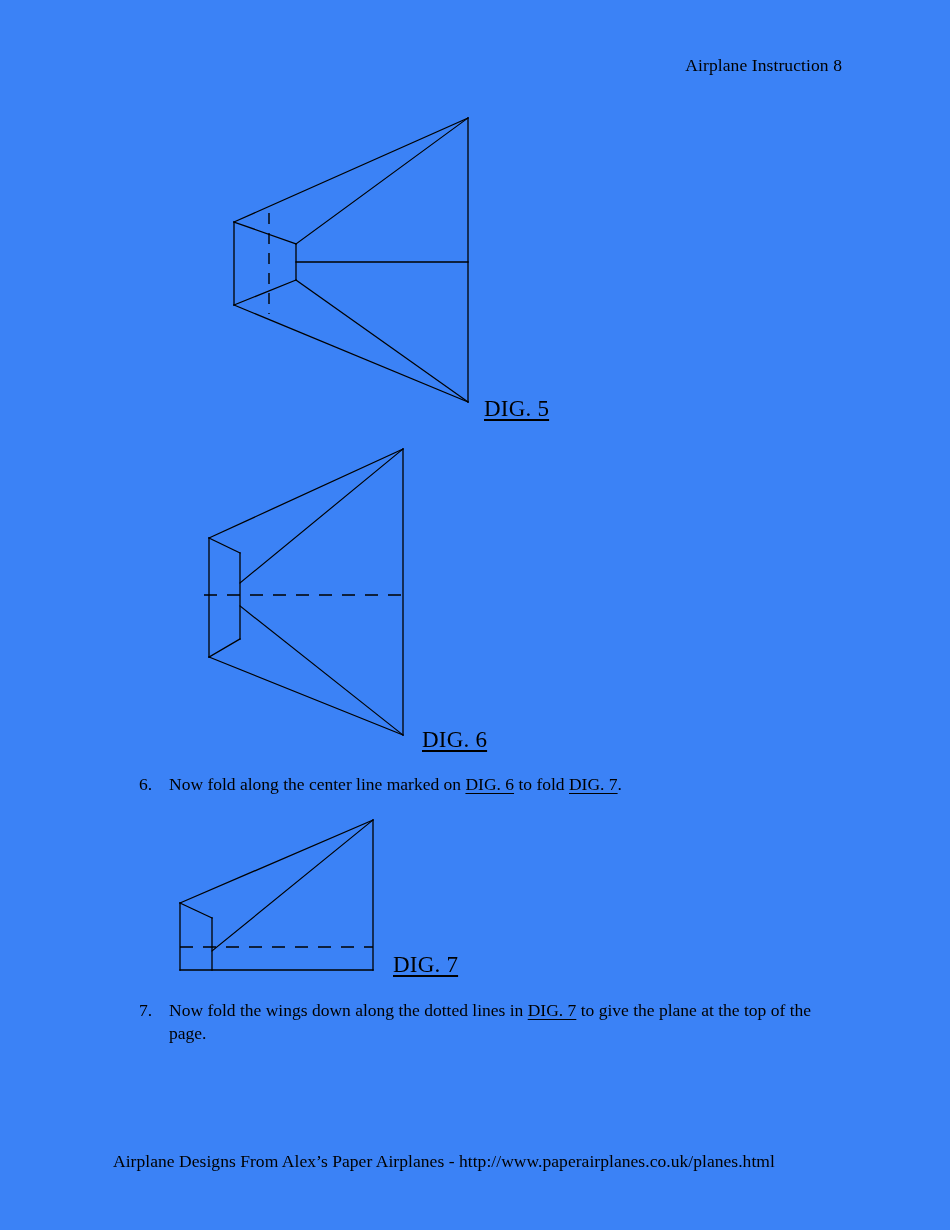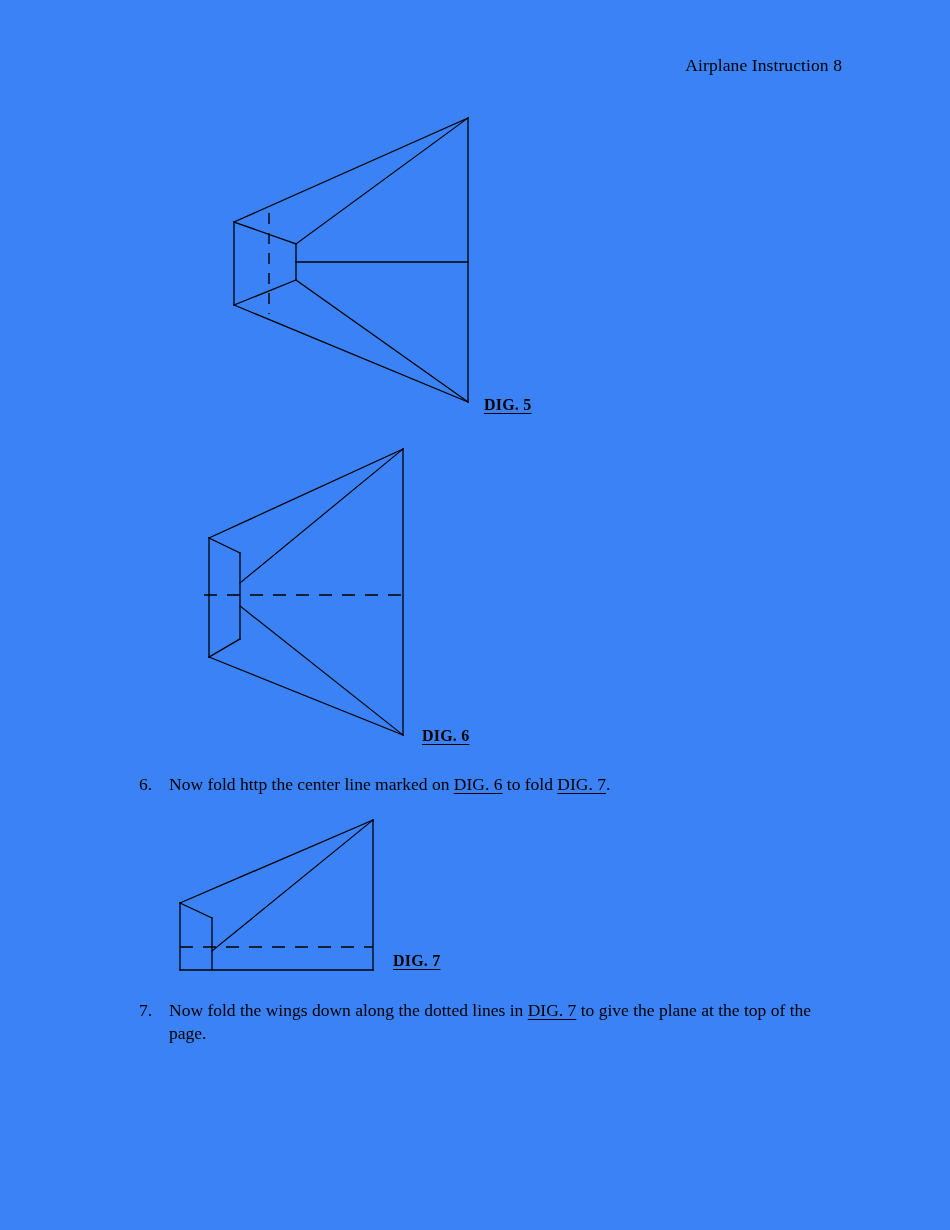--- a/index.html
+++ b/index.html
@@ -30,26 +30,25 @@
   
   .figure {
     position: absolute;
   }
   .figure svg {
     display: block;
     overflow: visible;
   }
   .fig-label {
     position: absolute;
-    font-size: 16px;
+    font-size: 23px;
     text-decoration: underline;
     text-underline-offset: 3px;
     white-space: nowrap;
     letter-spacing: 0.2px;
-    font-weight: bold;
   }
 
   #fig5 { left: 228px; top: 110px; }
   #fig5-label { left: 484px; top: 396px; }
 
   #fig6 { left: 200px; top: 443px; }
   #fig6-label { left: 422px; top: 727px; }
 
   #fig7 { left: 175px; top: 815px; }
   #fig7-label { left: 393px; top: 952px; }
@@ -171,22 +170,23 @@
 
       <path class="ln-thin" d="M 37 136 L 198 5"></path>
 
       <path class="dash" d="M 5 132 L 198 132"></path>
     </svg>
   </div>
   <div class="fig-label" id="fig7-label">DIG. 7</div>
 
   <div class="step" id="step6">
     <div class="step-num">6.</div>
-    <div class="step-body"><span>Now fold http the center line marked on </span><span class="ref">DIG. 6</span><span> to fold </span><span class="ref">DIG. 7</span><span>.</span></div>
+    <div class="step-body"><span>Now fold along the center line marked on </span><span class="ref">DIG. 6</span><span> to fold </span><span class="ref">DIG. 7</span><span>.</span></div>
   </div>
 
   <div class="step" id="step7">
     <div class="step-num">7.</div>
     <div class="step-body"><span>Now fold the wings down along the dotted lines in </span><span class="ref">DIG. 7</span><span> to give the plane at the top of the page.</span></div>
   </div>
 
+  <div class="footer">Airplane Designs From Alex’s Paper Airplanes - http://www.paperairplanes.co.uk/planes.html</div>
 
 </div>
 
 </body></html>

